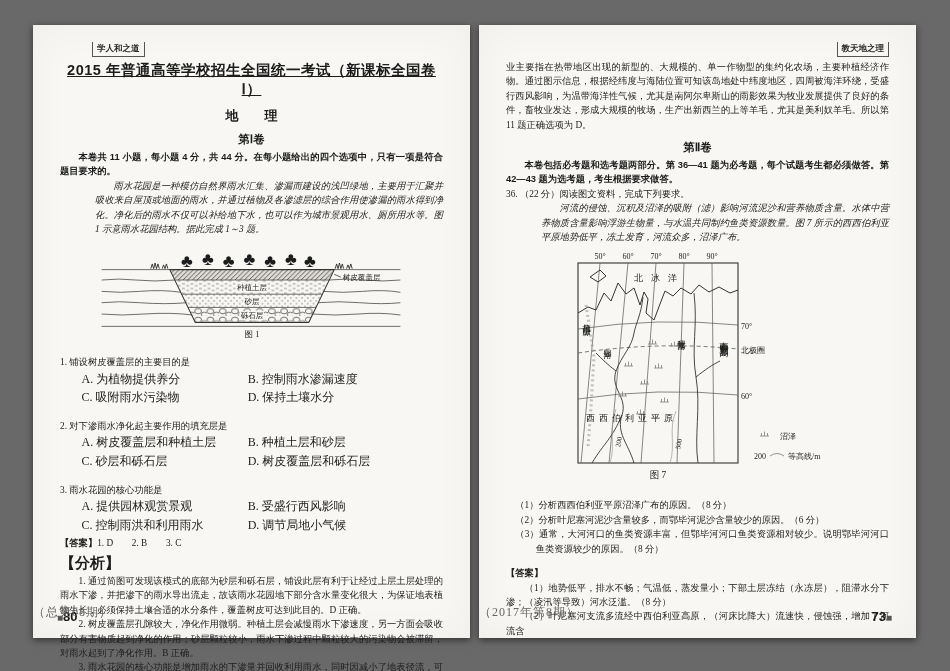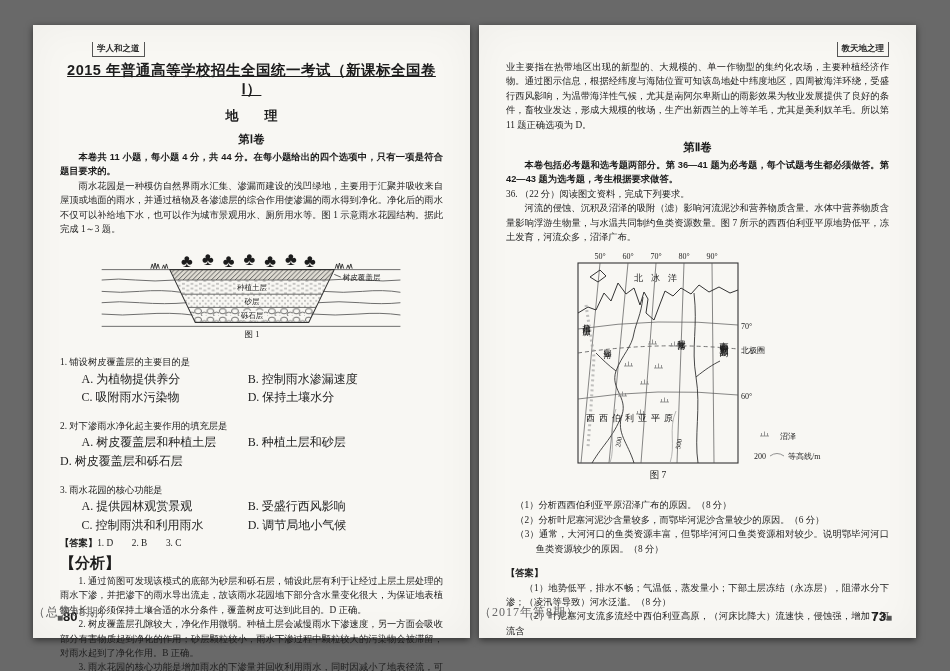--- a/index.html
+++ b/index.html
@@ -24,21 +24,21 @@
   .tagline.right{text-align:right;}
   .title{
     text-align:center;font-family:"Liberation Sans",sans-serif;
     font-weight:bold;font-size:14.5px;margin-top:9px;letter-spacing:.5px;text-decoration:underline;
   }
   .subject{text-align:center;font-family:"Liberation Sans",sans-serif;font-weight:bold;font-size:13px;margin-top:8px;}
   .sect{text-align:center;font-family:"Liberation Sans",sans-serif;font-weight:bold;font-size:11.5px;margin-top:7px;}
   p{margin:0;font-size:9.3px;line-height:1.55;text-align:justify;}
   .ind{text-indent:2em;}
   .boldp{font-family:"Liberation Sans",sans-serif;font-weight:bold;}
-  .ital{}
+  .ital{font-style:italic;margin-left:35px;}
   .figwrap{text-align:center;margin:3px 0 2px 0;}
   .qstem{margin-top:12px;}
   .optrow{display:flex;font-size:12px;line-height:1.55;}
   .optrow .opt-a{width:49%;padding-left:1.8em;box-sizing:border-box;}
   .optrow .opt-b{width:51%;}
   .blabel{font-family:"Liberation Sans",sans-serif;font-weight:bold;}
   .ansline{margin-top:2px;}
   .subq{padding-left:3.2em;text-indent:-2.2em;}
   .foot-pageno{
     position:absolute;bottom:14px;font-family:"Liberation Sans",sans-serif;
@@ -159,20 +159,21 @@
           <span class="opt-b">D. 保持土壤水分</span>
         </div>
     </div>
     <div>
       <p class="qstem">2. 对下渗雨水净化起主要作用的填充层是</p>
       <div class="optrow">
           <span class="opt-a">A. 树皮覆盖层和种植土层</span>
           <span class="opt-b">B. 种植土层和砂层</span>
         </div>
       <div class="optrow">
+          <span class="opt-a">C. 砂层和砾石层</span>
           <span class="opt-b">D. 树皮覆盖层和砾石层</span>
         </div>
     </div>
     <div>
       <p class="qstem">3. 雨水花园的核心功能是</p>
       <div class="optrow">
           <span class="opt-a">A. 提供园林观赏景观</span>
           <span class="opt-b">B. 受盛行西风影响</span>
         </div>
       <div class="optrow">

